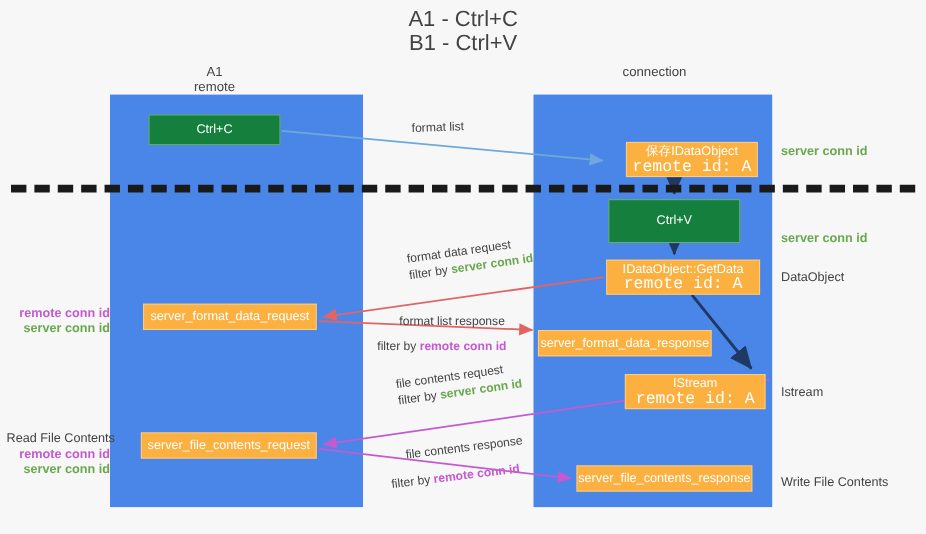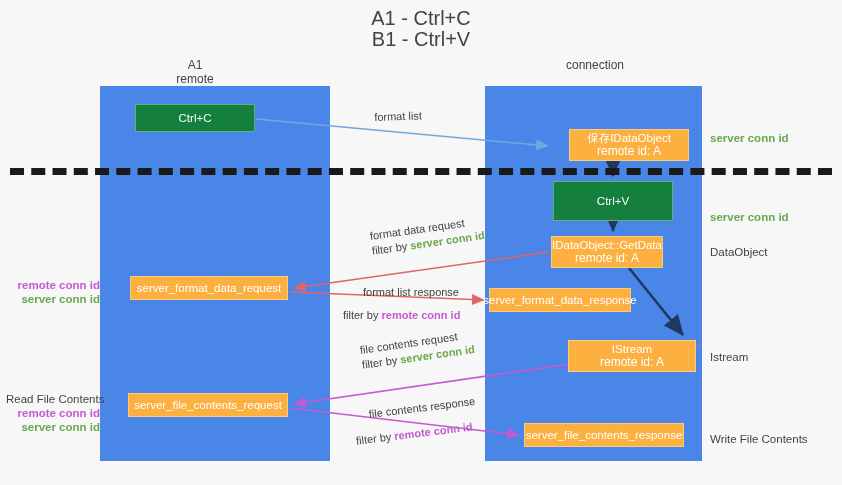--- a/index.html
+++ b/index.html
@@ -42,28 +42,28 @@
   .node{
     box-sizing:border-box;
     display:flex;flex-direction:column;
     align-items:center;justify-content:center;
     color:#ffffff;font-size:11.5px;line-height:13px;
     text-align:center;
     border:1px solid rgba(255,255,255,.35);
   }
   .green{background:#15803d;}
   .orange{background:#fbb040;}
-  .node .l2{font-size:12px;}
+  .node .l2{font-size:15px;font-family:Liberation Mono, monospace;}
 
   #n-ctrlc{left:135px;top:104px;width:120px;height:28px;}
   #n-idataobject{left:553px;top:129px;width:120px;height:32px;margin-left:16px;}
   #n-ctrlv{left:553px;top:181px;width:120px;height:40px;}
-  #n-getdata{left:551px;top:236px;width:112px;height:32px;}
+  #n-getdata{left:551px;top:236px;width:140px;height:32px;}
   #n-fmt-req{left:130px;top:276px;width:158px;height:24px;}
-  #n-fmt-res{left:489px;top:288px;width:142px;height:24px;}
+  #n-fmt-res{left:489px;top:300px;width:158px;height:24px;}
   #n-istream{left:568px;top:340px;width:128px;height:32px;}
   #n-file-req{left:128px;top:393px;width:160px;height:24px;}
   #n-file-res{left:524px;top:423px;width:160px;height:24px;}
 
   
   .side{font-size:11.5px;line-height:14px;}
   .green-txt{color:#6aa84f;font-weight:bold;}
   .purple-txt{color:#c45ad0;font-weight:bold;}
   .plain{color:#434343;}
   #an-server1{left:710px;top:131px;}

